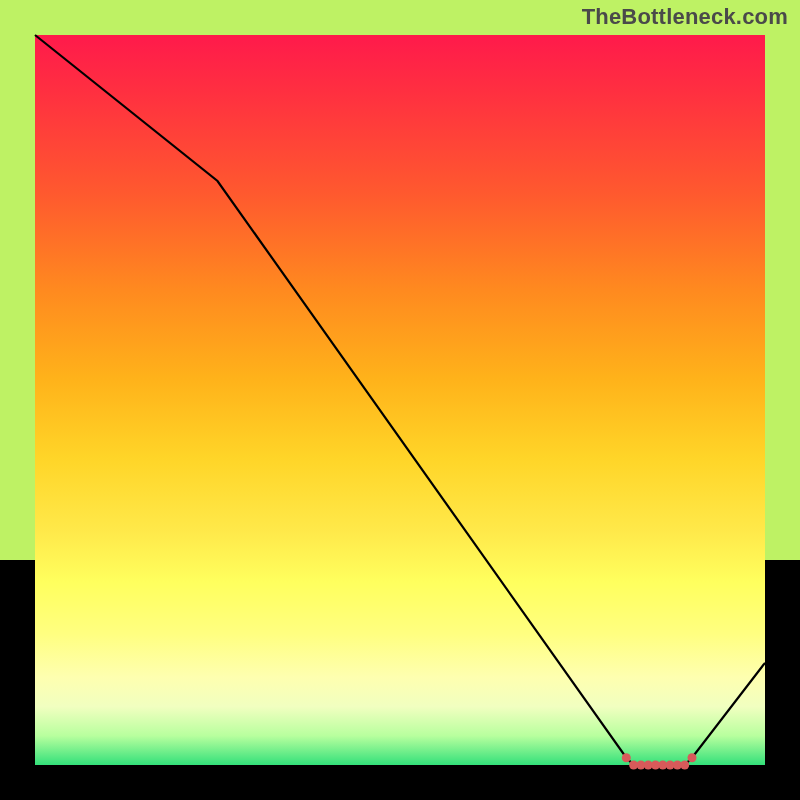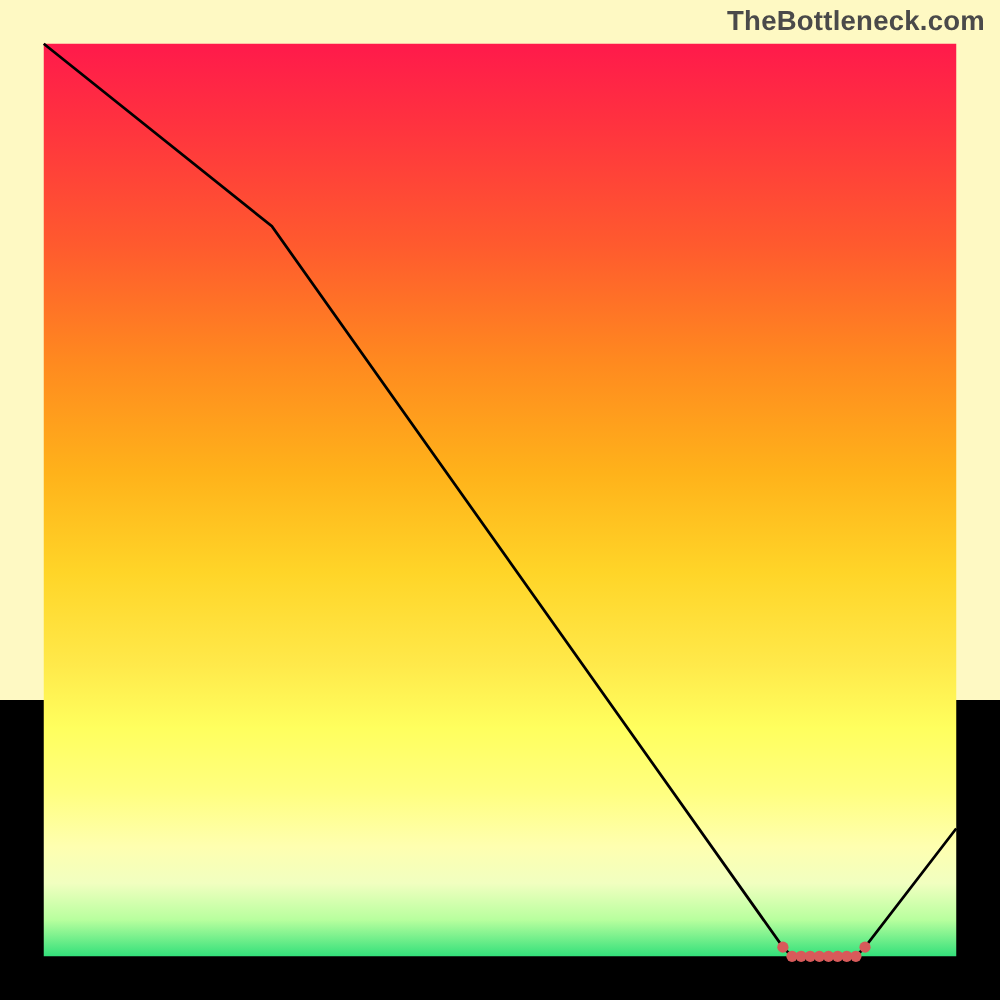--- a/index.html
+++ b/index.html
@@ -8,21 +8,21 @@
     width: 800px;
     height: 800px;
     background: #000;
     font-family: Arial, Helvetica, sans-serif;
     overflow: hidden;
   }
   .frame {
     position: relative;
     width: 800px;
     height: 560px;
-    background: #fef9c3;
+    background: #bef264;
   }
   .attribution {
     position: absolute;
     top: 4px;
     right: 12px;
     color: #4a4a4a;
     font-size: 22px;
     font-weight: 600;
     letter-spacing: 0.2px;
   }

